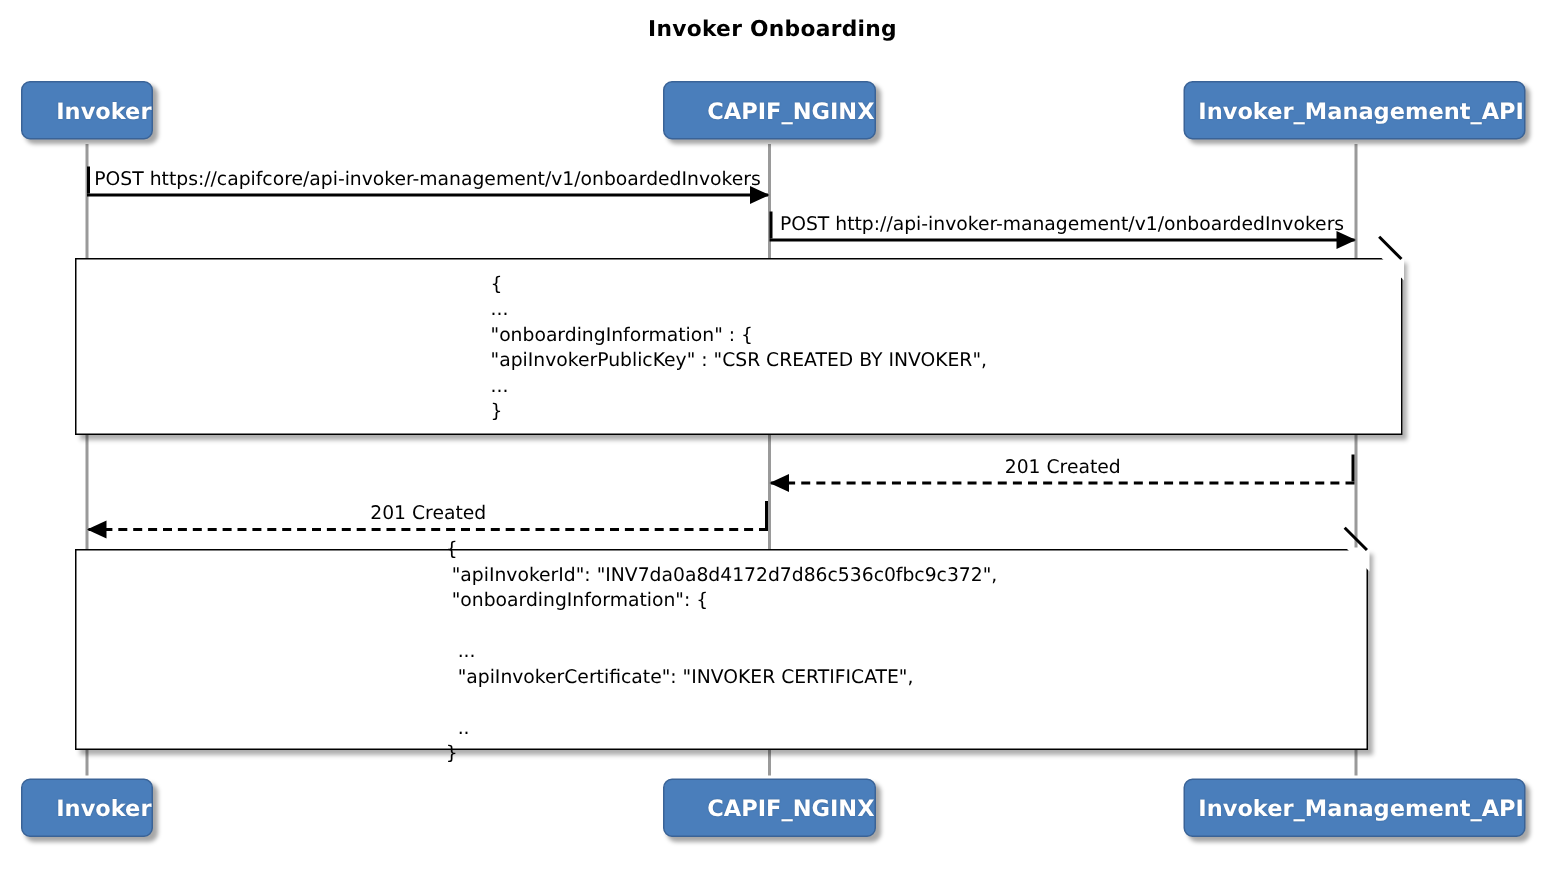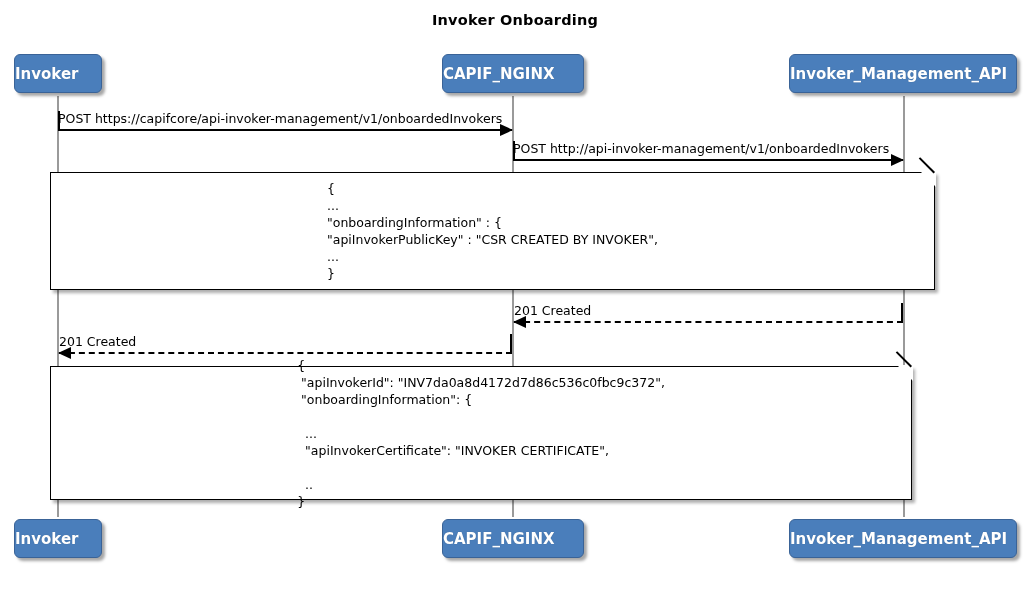--- a/index.html
+++ b/index.html
@@ -47,21 +47,21 @@
     position: absolute;
     box-sizing: border-box;
     background: #4a7ebb;
     border: 1px solid #3a6397;
     border-radius: 6px;
     color: #ffffff;
     font-size: 15px;
     font-weight: bold;
     display: flex;
     align-items: center;
-    justify-content: flex-start;
+    justify-content: flex-end;
     box-shadow: 3px 3px 3px rgba(0,0,0,0.35);
     white-space: nowrap;
     text-shadow: 0 0 1px rgba(0,0,0,0.25);
   }
 
   
   .msg {
     position: absolute;
     height: 0;
   }
@@ -94,20 +94,21 @@
     height: 0;
     border-top: 6px solid transparent;
     border-bottom: 6px solid transparent;
     border-right: 13px solid #000000;
   }
   .msg .label {
     position: absolute;
     left: 0;
     width: 100%;
     bottom: 3px;
+    text-align: center;
     font-size: 12.5px;
     color: #000000;
     white-space: nowrap;
   }
   .msg .tick-start {
     position: absolute;
     left: 0;
     top: -18px;
     width: 0;
     height: 18px;

